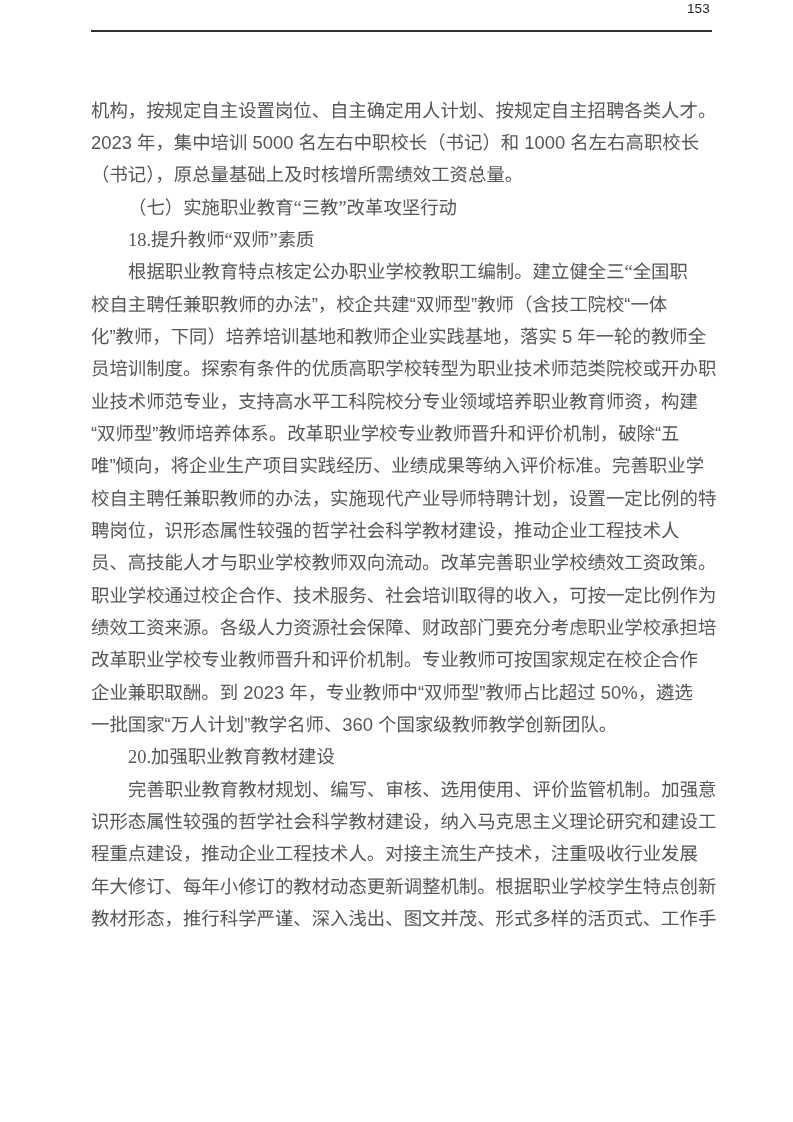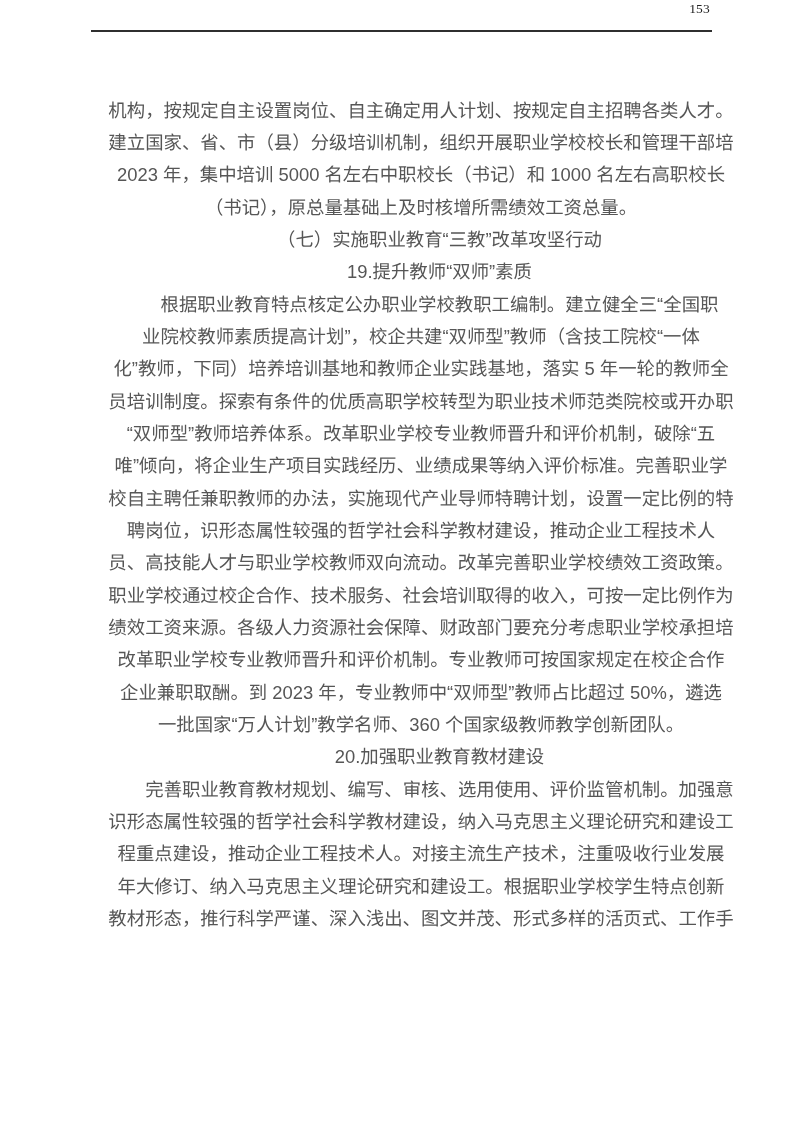--- a/index.html
+++ b/index.html
@@ -20,72 +20,72 @@
     position:absolute;inset:0;
     width:793px;height:1122px;
     background:var(--bg-color);
   }
   .page-number{
     position:absolute;
     top:1px;right:83px;
     font-size:13.5px;
     color:var(--page-number-color);
     letter-spacing:0.2px;
-    font-family:Liberation Serif, serif;
   }
   .header-rule{
     position:absolute;
     left:91px;top:30px;
     width:621px;height:2px;
     background:var(--rule-color);
   }
   .doc-body{
     position:absolute;
     left:91px;top:94.5px;
     width:660px;
     color:var(--text-color);
     font-size:18.4px;
     line-height:32.35px;
   }
   .text-line{
     height:32.35px;
     white-space:pre;
-    text-align:center;
+    text-align:left;
   }
   .text-line.indent{
     padding-left:37px;
+    font-family:Liberation Serif, serif;
   }
 </style>
 </head>
 <body>
 
 <div class="page">
   <div class="page-number">153</div>
   <div class="header-rule"></div>
   <div class="doc-body" id="doc-body">
       <div class="text-line">机构，按规定自主设置岗位、自主确定用人计划、按规定自主招聘各类人才。</div>
-      <div class="text-line">建立国家、省、市（县）分级培训机制，组织开展职业学校校长和管理干部培</div>
       <div class="text-line">2023 年，集中培训 5000 名左右中职校长（书记）和 1000 名左右高职校长</div>
       <div class="text-line">（书记），原总量基础上及时核增所需绩效工资总量。</div>
       <div class="text-line indent">（七）实施职业教育“三教”改革攻坚行动</div>
-      <div class="text-line indent">19.提升教师“双师”素质</div>
+      <div class="text-line indent">18.提升教师“双师”素质</div>
       <div class="text-line indent">根据职业教育特点核定公办职业学校教职工编制。建立健全三“全国职</div>
-      <div class="text-line">业院校教师素质提高计划”，校企共建“双师型”教师（含技工院校“一体</div>
+      <div class="text-line">校自主聘任兼职教师的办法”，校企共建“双师型”教师（含技工院校“一体</div>
       <div class="text-line">化”教师，下同）培养培训基地和教师企业实践基地，落实 5 年一轮的教师全</div>
       <div class="text-line">员培训制度。探索有条件的优质高职学校转型为职业技术师范类院校或开办职</div>
+      <div class="text-line">业技术师范专业，支持高水平工科院校分专业领域培养职业教育师资，构建</div>
       <div class="text-line">“双师型”教师培养体系。改革职业学校专业教师晋升和评价机制，破除“五</div>
       <div class="text-line">唯”倾向，将企业生产项目实践经历、业绩成果等纳入评价标准。完善职业学</div>
       <div class="text-line">校自主聘任兼职教师的办法，实施现代产业导师特聘计划，设置一定比例的特</div>
       <div class="text-line">聘岗位，识形态属性较强的哲学社会科学教材建设，推动企业工程技术人</div>
       <div class="text-line">员、高技能人才与职业学校教师双向流动。改革完善职业学校绩效工资政策。</div>
       <div class="text-line">职业学校通过校企合作、技术服务、社会培训取得的收入，可按一定比例作为</div>
       <div class="text-line">绩效工资来源。各级人力资源社会保障、财政部门要充分考虑职业学校承担培</div>
       <div class="text-line">改革职业学校专业教师晋升和评价机制。专业教师可按国家规定在校企合作</div>
       <div class="text-line">企业兼职取酬。到 2023 年，专业教师中“双师型”教师占比超过 50%，遴选</div>
       <div class="text-line">一批国家“万人计划”教学名师、360 个国家级教师教学创新团队。</div>
       <div class="text-line indent">20.加强职业教育教材建设</div>
       <div class="text-line indent">完善职业教育教材规划、编写、审核、选用使用、评价监管机制。加强意</div>
       <div class="text-line">识形态属性较强的哲学社会科学教材建设，纳入马克思主义理论研究和建设工</div>
       <div class="text-line">程重点建设，推动企业工程技术人。对接主流生产技术，注重吸收行业发展</div>
-      <div class="text-line">年大修订、纳入马克思主义理论研究和建设工。根据职业学校学生特点创新</div>
+      <div class="text-line">年大修订、每年小修订的教材动态更新调整机制。根据职业学校学生特点创新</div>
       <div class="text-line">教材形态，推行科学严谨、深入浅出、图文并茂、形式多样的活页式、工作手</div>
     </div>
 </div>
 
 </body></html>

